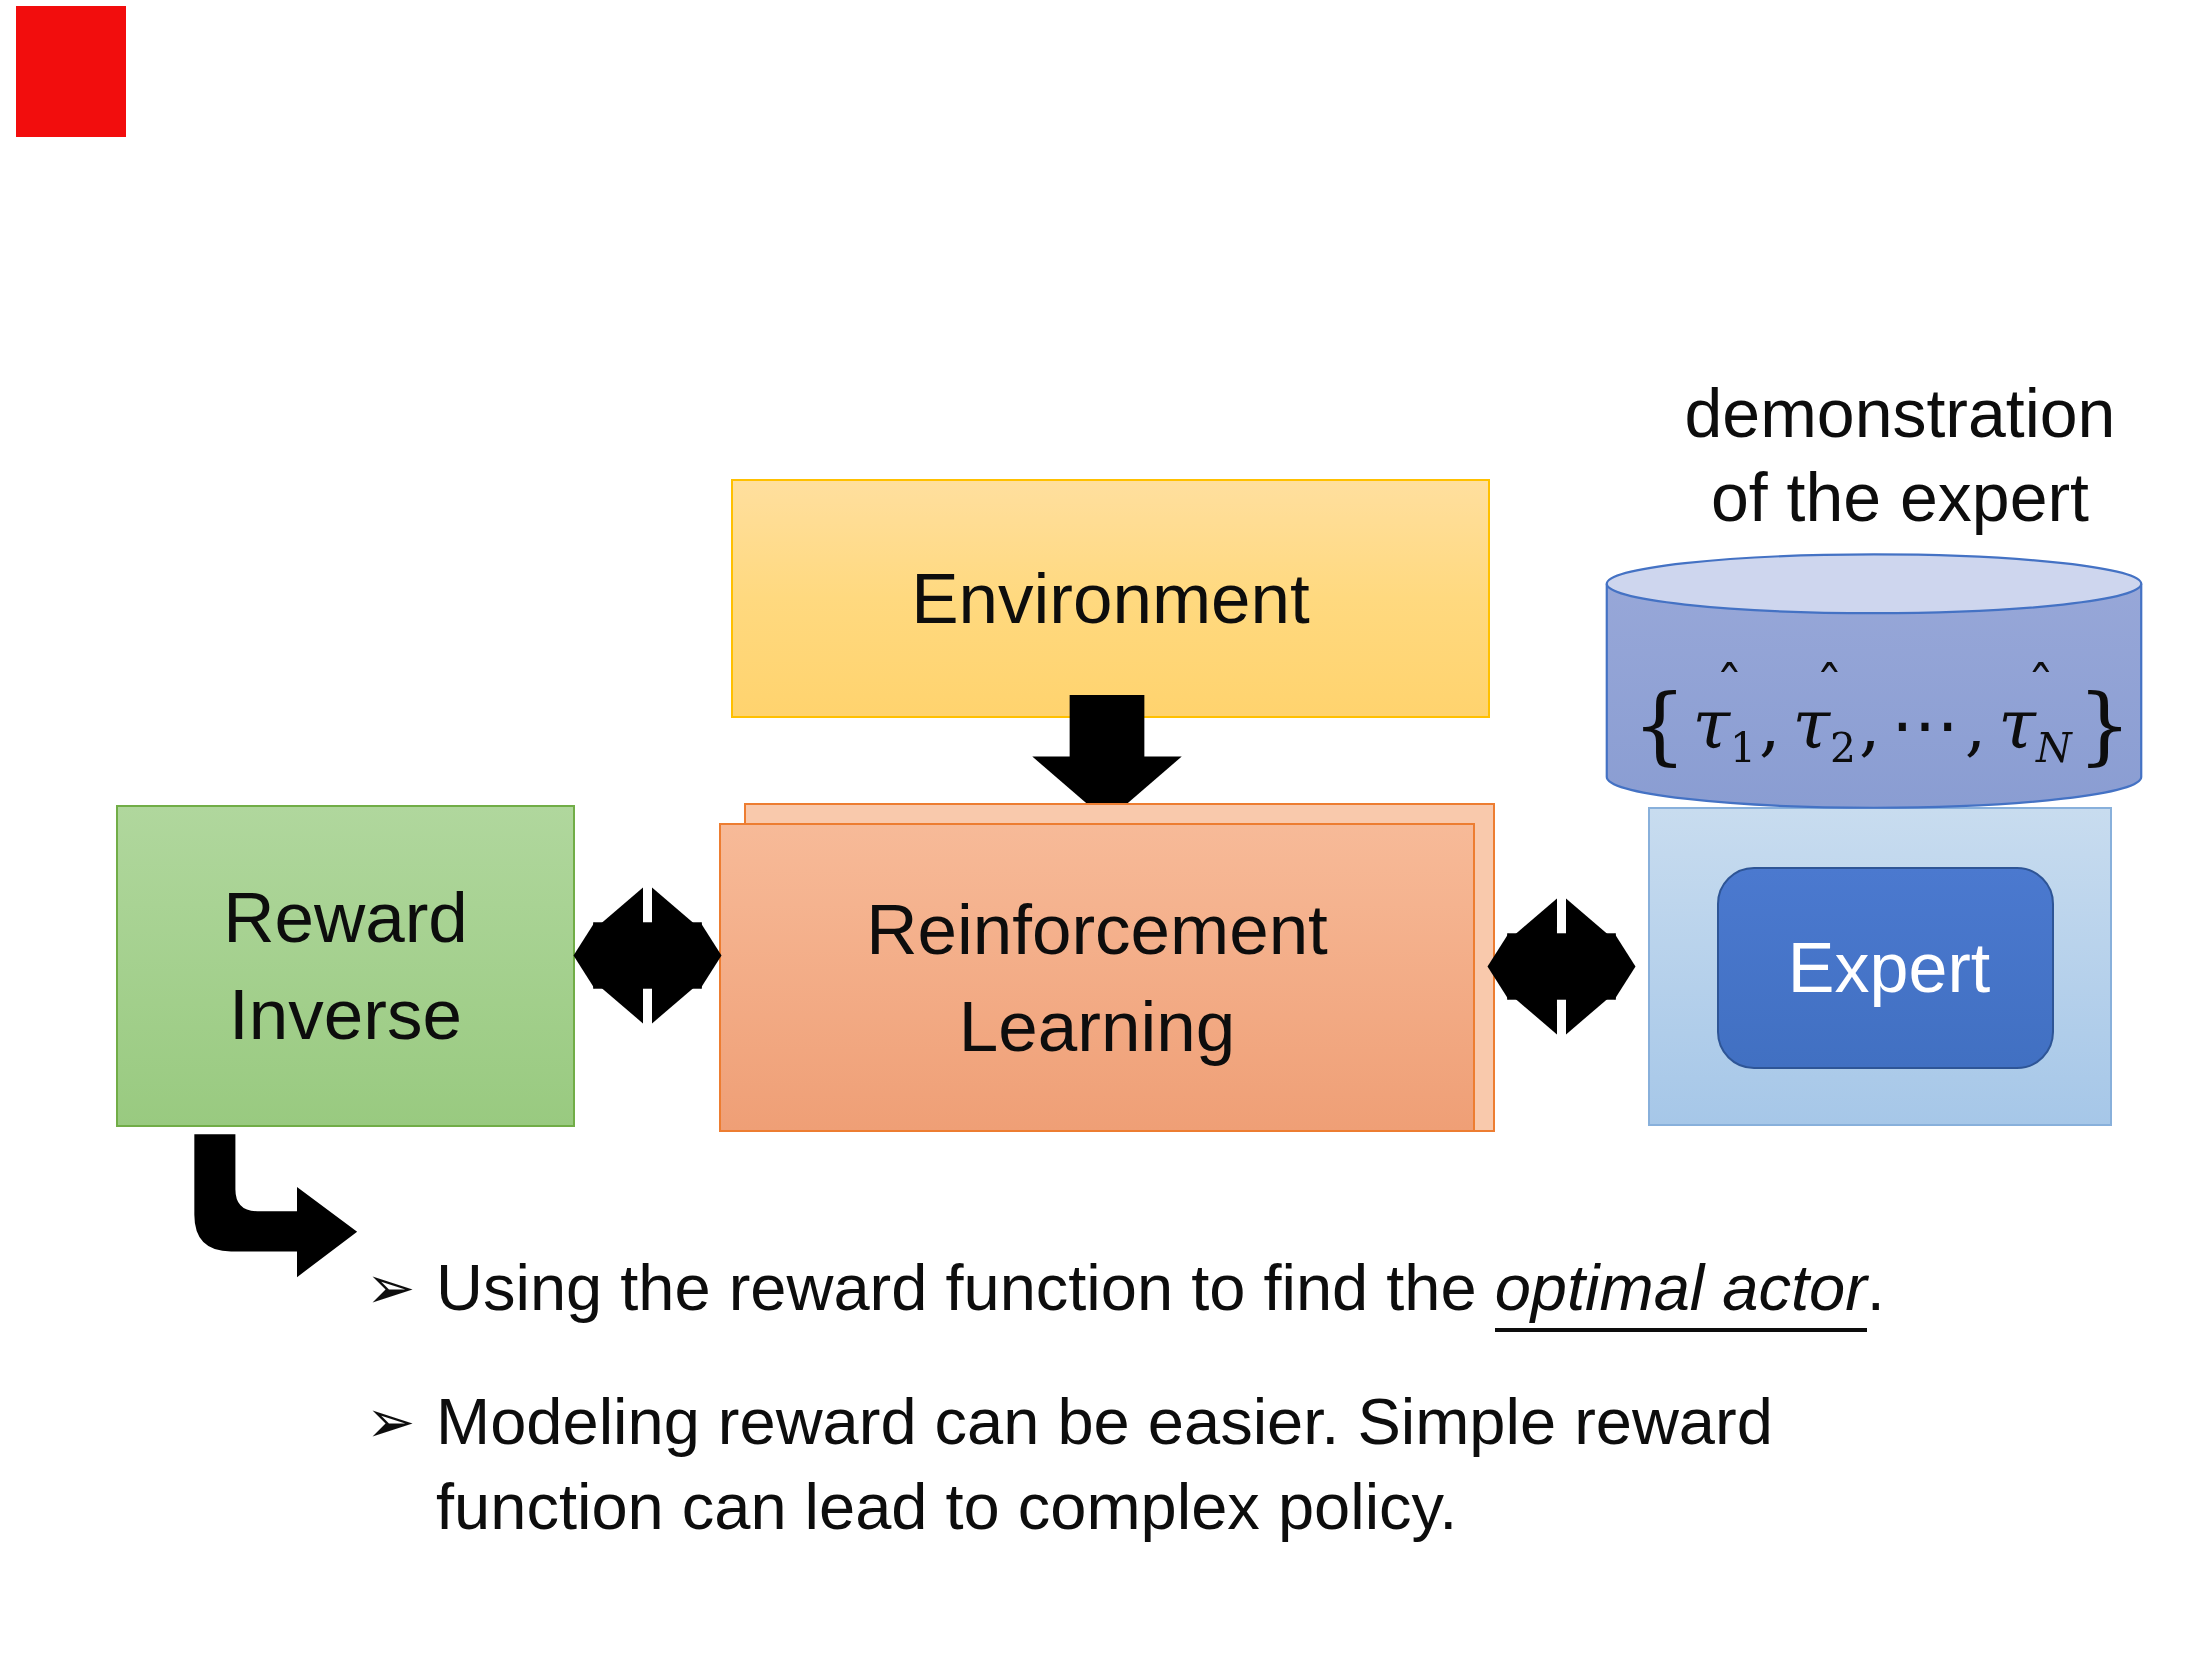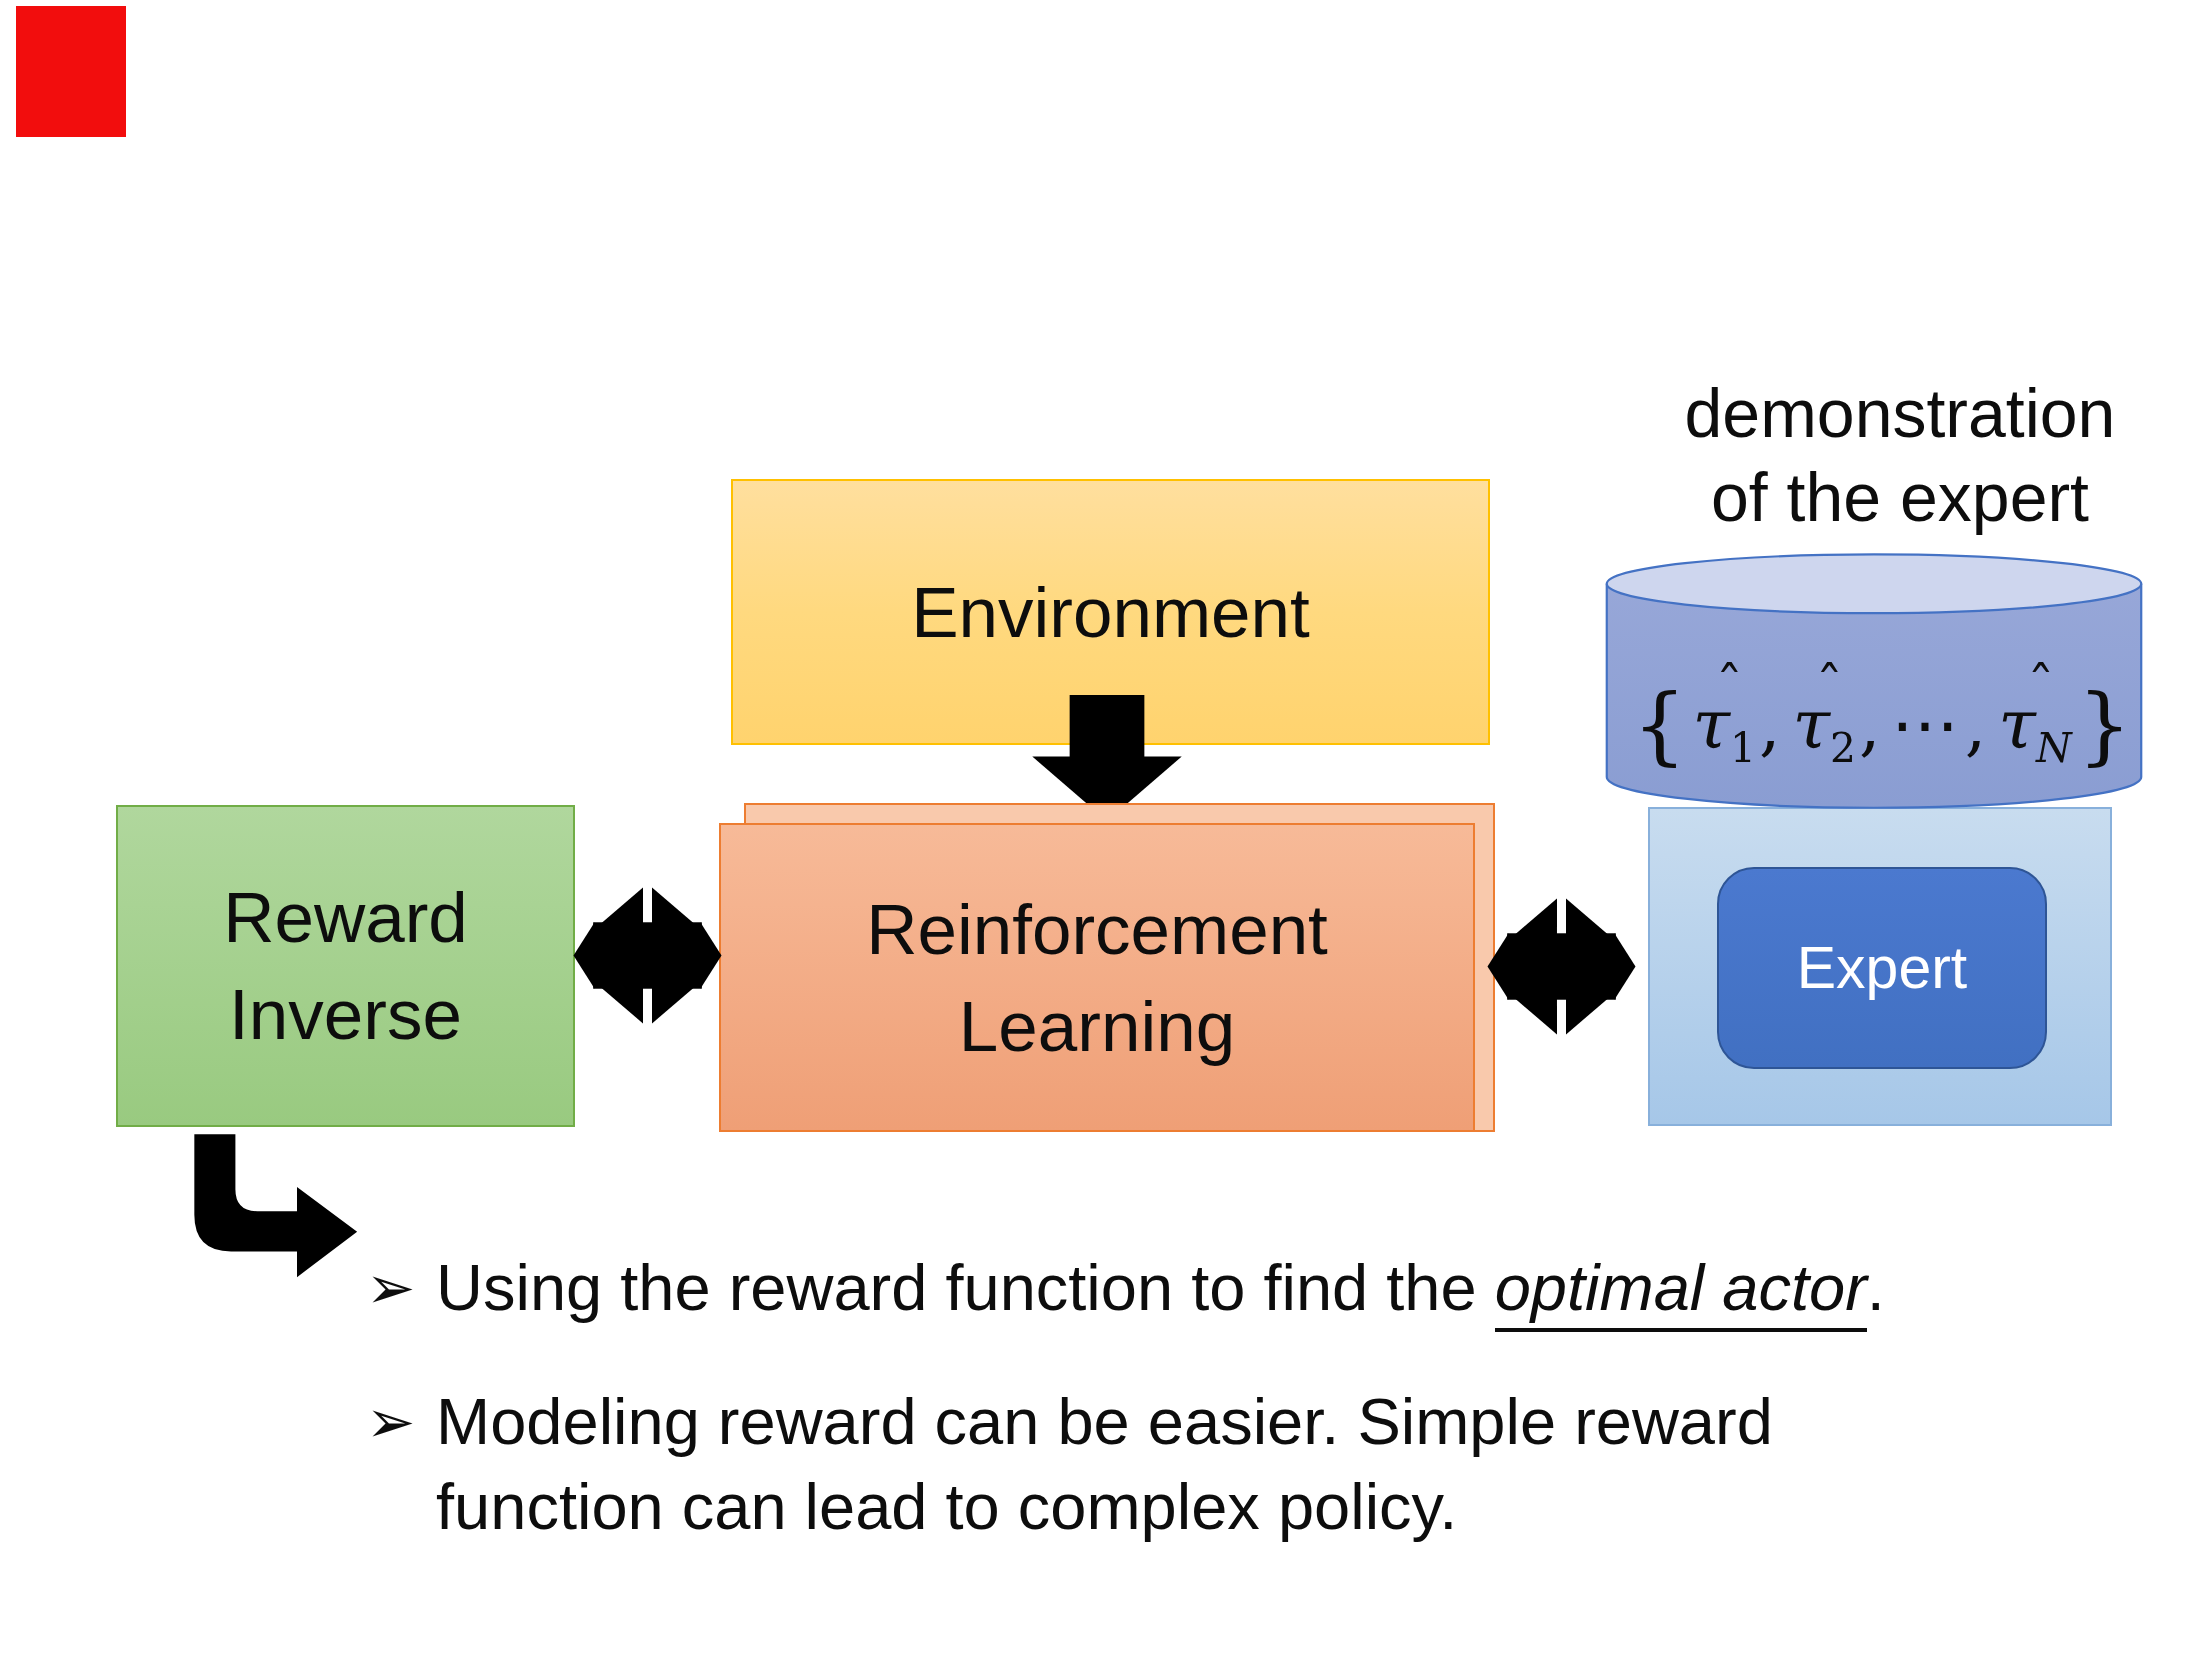--- a/index.html
+++ b/index.html
@@ -30,21 +30,21 @@
   }
 
   
   .dbox{
     display:flex;flex-direction:column;align-items:center;justify-content:center;
     text-align:center;
     font-size:71px;line-height:97px;color:#0d0d0d;
     box-sizing:border-box;
   }
   #env-box{
-    left:731px;top:479px;width:759px;height:266px;
+    left:731px;top:479px;width:759px;height:239px;
     background:linear-gradient(180deg,#FFDF9E 0%,#FFD97F 50%,#FFD36E 100%);
     border:2.9px solid #FFC000;
   }
   #reward-box{
     left:116px;top:805px;width:459px;height:322px;
     background:linear-gradient(180deg,#B0D79D 0%,#99CA80 100%);
     border:2.9px solid #71AD47;
   }
   #rl-box-back{
     left:744px;top:803px;width:751px;height:329px;
@@ -60,21 +60,21 @@
   #expert-container{
     left:1648px;top:807px;width:464px;height:319px;
     background:linear-gradient(180deg,#C8DCEF 0%,#A6C7E8 100%);
     border:2.2px solid #88B0DB;box-sizing:border-box;
   }
   #expert-btn{
     left:1717px;top:867px;width:326px;height:198px;
     background:linear-gradient(180deg,#4B79CF 0%,#4170C2 100%);
     border:2.9px solid #2E5596;border-radius:37px;
     display:flex;align-items:center;justify-content:center;
-    color:#ffffff;font-size:59px;
+    color:#ffffff;font-size:70px;padding-left:7px;
   }
 
   
   #cylinder{left:1604px;top:553px;width:540px;height:301px;}
 
   
   #traj-label{
     left:1643px;top:665px;width:478px;height:118px;
     display:flex;align-items:center;justify-content:center;
     font-family:"DejaVu Serif", serif;

